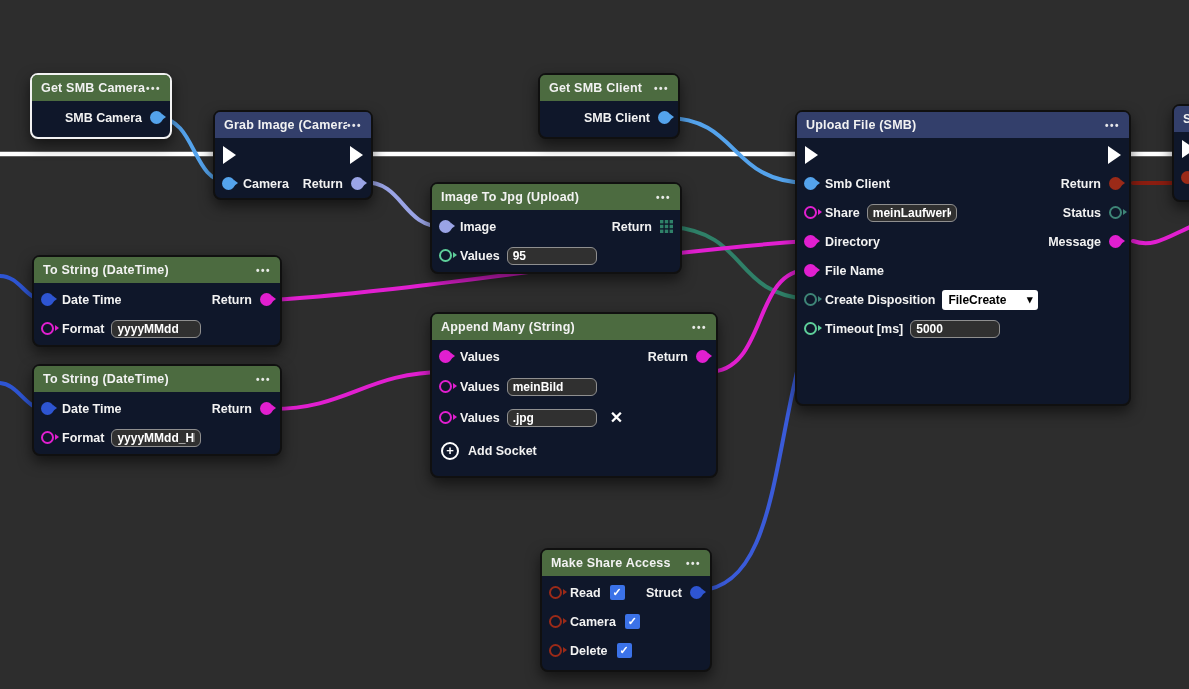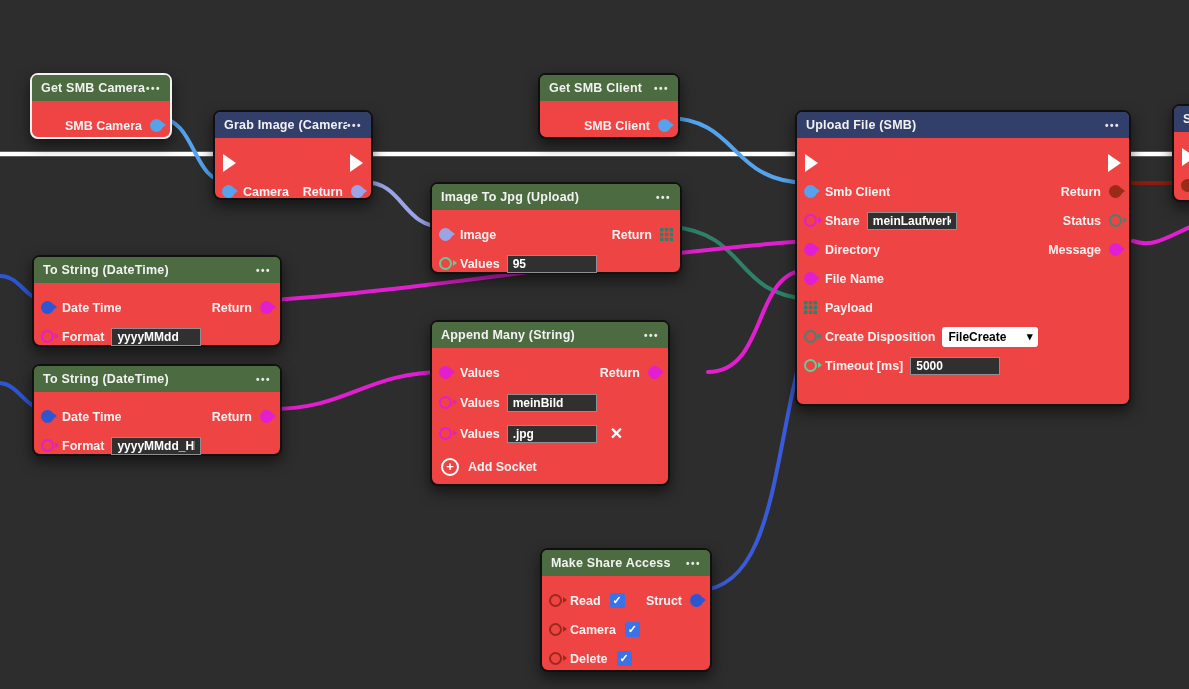--- a/index.html
+++ b/index.html
@@ -1,31 +1,31 @@
 <!DOCTYPE html>
 <html style="--c-canvas: #2d2d2d; --c-header_green: #4c6b40; --c-header_blue: #333f6b; --c-selected_border: #d9992e; --c-exec: #ffffff; --c-smb_object: #54a3ec; --c-image_object: #9aa4e6; --c-datetime_object: #2e55d2; --c-string_type: #e11fd0; --c-number_type: #5ecf9a; --c-bytes_type: #2f8068; --c-status_type: #3e8577; --c-bool_type: #9b2a18; --c-error_wire: #8b1d10; --c-access_wire: #3a5bd9; --c-checkbox: #3b72e8;"><head>
 <meta charset="utf-8">
 <style>
   html,body{margin:0;padding:0;background:#1e1e1e;}
   .canvas{position:relative;width:1189px;height:689px;background:var(--c-canvas);overflow:hidden;
           font-family:"Liberation Sans",sans-serif;color:#f2f2f2;}
   svg.wires{position:absolute;left:0;top:0;width:1189px;height:689px;}
   svg.wires path{fill:none;stroke-linecap:round;}
 
-  .node{position:absolute;box-sizing:border-box;background:#ef4444;border:2px solid #101010;
+  .node{position:absolute;box-sizing:border-box;background:#0f172a;border:2px solid #101010;
         border-radius:8px;box-shadow:0 6px 14px rgba(0,0,0,.55);}
   .node.selected{border-color:var(--c-selected);}
   .hdr{height:26px;display:flex;align-items:center;padding:0 9px;border-radius:5px 5px 0 0;
        font-size:12.5px;font-weight:bold;letter-spacing:.2px;}
   .hdr-green{background:var(--c-header_green);}
   .hdr-blue{background:var(--c-header_blue);}
   .hdr .ttl{flex:1;white-space:nowrap;overflow:hidden;}
   .dots{font-size:10px;letter-spacing:1.5px;opacity:.95;}
 
-  .rows{padding:10px 0 3px 0;}
+  .rows{padding:2px 0 3px 0;}
   .row{position:relative;height:29px;display:flex;align-items:center;padding-left:28px;
        font-size:12.5px;font-weight:bold;white-space:nowrap;}
   .row .rlbl{position:absolute;right:28px;}
 
   .port{position:absolute;width:13px;height:13px;border-radius:50%;top:50%;margin-top:-6.5px;box-sizing:border-box;}
   .port.in{left:7px;} .port.out{right:7px;}
   .port.filled{background:currentColor;}
   .port.ring{border:2.5px solid currentColor;background:transparent;}
   .port::after{content:"";position:absolute;left:12px;top:50%;margin-top:-3.5px;
                border:3.5px solid transparent;border-left:4.5px solid currentColor;}
@@ -34,21 +34,21 @@
 
   .c-smb{color:var(--c-smb_object);} .c-img{color:var(--c-image_object);}
   .c-dt{color:var(--c-datetime_object);} .c-str{color:var(--c-string_type);}
   .c-num{color:var(--c-number_type);} .c-bytes{color:var(--c-bytes_type);}
   .c-status{color:var(--c-status_type);} .c-bool{color:var(--c-bool_type);}
 
   .exec{position:absolute;width:0;height:0;border-top:9px solid transparent;
         border-bottom:9px solid transparent;border-left:13px solid #fff;top:50%;margin-top:-9px;}
   .exec.in{left:8px;} .exec.outp{right:8px;}
 
-  .field{box-sizing:border-box;background:#303030;border:1px solid #8f8f8f;border-radius:0;
+  .field{box-sizing:border-box;background:#303030;border:1px solid #8f8f8f;border-radius:6px;
          color:#fff;font:bold 12px "Liberation Sans",sans-serif;height:18px;width:90px;
          padding:0 5px;margin-left:7px;outline:none;}
   .dselect{box-sizing:border-box;display:flex;align-items:center;justify-content:space-between;
            background:#fff;color:#000;border-radius:3px;height:20px;width:96px;margin-left:7px;
            padding:0 6px;font:bold 12px "Liberation Sans",sans-serif;}
   .dselect .chev{font-size:11px;}
 
   .checkbox{display:inline-flex;align-items:center;justify-content:center;width:15px;height:15px;
             margin-left:9px;background:var(--c-checkbox);border-radius:2px;color:#fff;
             font-size:11px;font-weight:bold;line-height:1;}
@@ -195,21 +195,21 @@
         <span class="port out filled c-str"></span>
       </div>
       <div class="row">
         <span class="port in ring c-str"></span>
         <span>Format</span>
         <input class="field" value="yyyyMMdd_HH" style="">
       </div>
     </div>
   </div>
 
-  <div class="node" style="left:430px;top:320px;width:240px;height:166px;">
+  <div class="node" style="left:430px;top:312px;width:288px;height:166px;">
     <div class="hdr hdr-green">
       <span class="ttl">Append Many (String)</span>
       <span class="dots">•••</span>
     </div>
     <div class="rows">
       <div class="row">
         <span class="port in filled c-str"></span>
         <span>Values</span>
         <span class="rlbl">Return</span>
         <span class="port out filled c-str"></span>
@@ -257,38 +257,20 @@
       </div>
       <div class="row">
         <span class="port in filled c-str"></span>
         <span>Directory</span>
         <span class="rlbl">Message</span>
         <span class="port out filled c-str"></span>
       </div>
       <div class="row">
         <span class="port in filled c-str"></span>
         <span>File Name</span>
-      </div>
-      <div class="row">
-        <span class="gridicon in c-bytes">
-          <svg width="13" height="13" viewBox="0 0 13 13">
-              <g fill="currentColor">
-            <rect x="0" y="0" width="3.4" height="3.4"></rect>
-                <rect x="4.8" y="0" width="3.4" height="3.4"></rect>
-                <rect x="9.6" y="0" width="3.4" height="3.4"></rect>
-            <rect x="0" y="4.8" width="3.4" height="3.4"></rect>
-                <rect x="4.8" y="4.8" width="3.4" height="3.4"></rect>
-                <rect x="9.6" y="4.8" width="3.4" height="3.4"></rect>
-            <rect x="0" y="9.6" width="3.4" height="3.4"></rect>
-                <rect x="4.8" y="9.6" width="3.4" height="3.4"></rect>
-                <rect x="9.6" y="9.6" width="3.4" height="3.4"></rect>
-          </g>
-            </svg>
-        </span>
-        <span>Payload</span>
       </div>
       <div class="row">
         <span class="port in ring c-status"></span>
         <span>Create Disposition</span>
         <span class="dselect">
           <span>FileCreate</span>
           <span class="chev">▾</span>
         </span>
       </div>
       <div class="row">

